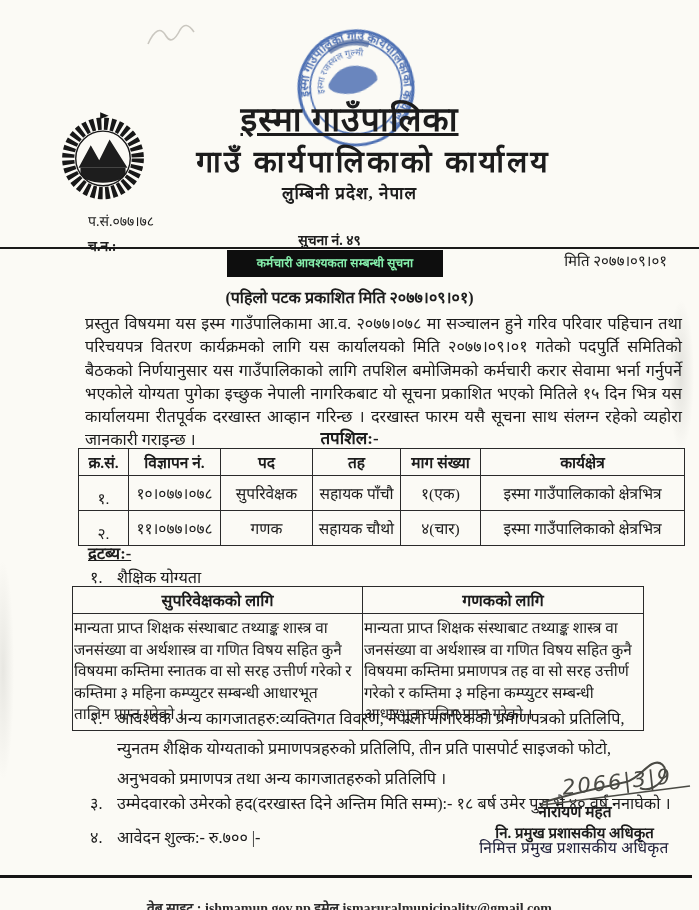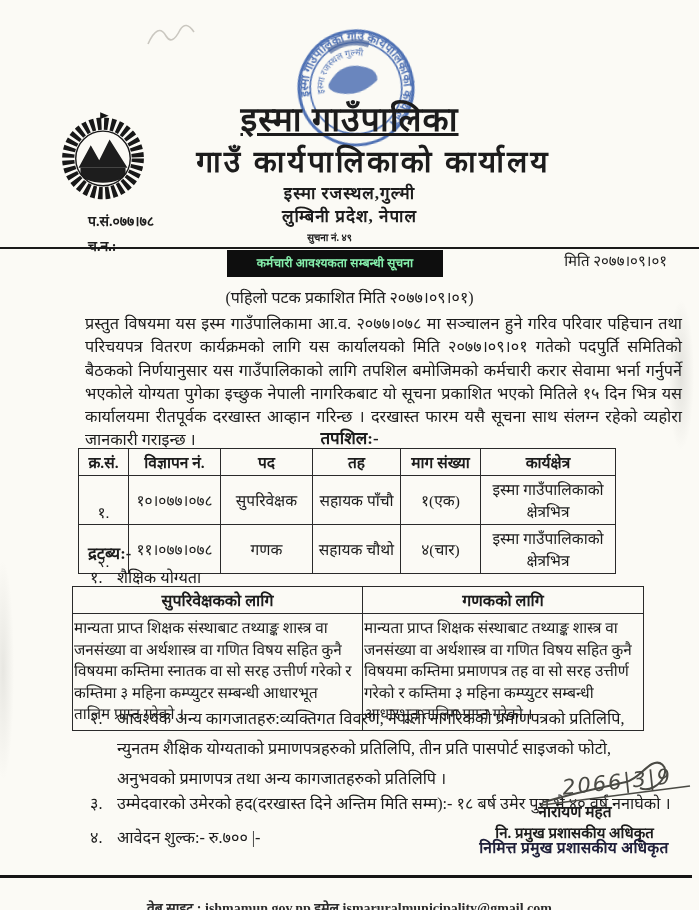--- a/index.html
+++ b/index.html
@@ -14,56 +14,56 @@
   }
   .abs{position:absolute;}
   
   .stamp{left:295px;top:26px;width:122px;height:124px;opacity:.82;transform:rotate(-10deg);filter:blur(.3px);}
   .emblem{left:56px;top:106px;width:94px;height:102px;}
   .pencil-mark{left:140px;top:14px;width:70px;height:40px;opacity:.5;}
   .hdr{left:0;right:0;top:100px;text-align:center;line-height:1.15;}
   .hdr .t1{font-size:34px;font-weight:bold;letter-spacing:1px;text-decoration:underline;}
   .hdr .t2{font-size:30px;font-weight:bold;letter-spacing:3px;margin-top:6px;padding-left:48px;}
   .hdr .t3{font-size:17px;font-weight:bold;margin-top:4px;letter-spacing:1px;}
-  .refno{left:88px;top:211px;font-size:14px;font-weight:bold;}
+  .refno{left:88px;top:211px;font-size:14px;font-weight:normal;}
   .chno{left:88px;top:236px;font-size:14px;font-weight:bold;}
-  .noticeno{left:0;right:40px;top:230px;text-align:center;font-size:10px;font-weight:bold;}
+  .noticeno{left:0;right:40px;top:230px;text-align:center;font-size:14px;font-weight:bold;}
   .rule-top{left:0;top:247px;width:699px;height:2px;background:#1a1a1a;}
   .titlebox{left:227px;top:250px;width:216px;height:27px;background:#0e0e0e;color:#86efac;
             font-size:12px;font-weight:bold;text-align:center;line-height:27px;letter-spacing:.2px;}
   .miti{right:32px;top:250px;font-size:15px;font-weight:normal;}
-  .firstpub{left:0;right:0;top:286px;text-align:center;font-size:16px;font-weight:normal;}
+  .firstpub{left:0;right:0;top:286px;text-align:center;font-size:16px;font-weight:bold;}
   
   .para{left:85px;top:313px;width:597px;font-size:16.2px;line-height:23.3px;text-align:justify;margin:0;}
   .tapasil{left:0;right:0;top:426px;text-align:center;font-size:17px;font-weight:bold;}
   table{border-collapse:collapse;}
   td,th{border:1.2px solid #2a2a2a;padding:2px 5px;}
-  .t-pos{left:78px;top:448px;width:538px;font-size:15.5px;}
+  .t-pos{left:78px;top:448px;width:607px;font-size:15.5px;}
   .t-pos th{font-weight:bold;padding:2px 3px;}
   .t-pos td{text-align:center;height:30px;}
   .t-pos td.sn{vertical-align:bottom;padding-bottom:1px;}
-  .note-head{left:88px;top:541px;font-size:16.5px;font-weight:bold;text-align:right;}
+  .note-head{left:88px;top:541px;font-size:16.5px;font-weight:bold;text-decoration:underline;text-align:right;}
   .note-item{font-size:16.2px;}
   .ni1{left:90px;top:566px;}
   .t-qual{left:72px;top:586px;width:572px;font-size:15.3px;}
   .t-qual th{font-size:16px;font-weight:bold;padding:2px 4px;}
   .t-qual td{vertical-align:top;line-height:21.5px;padding:3px 8px 5px 1px;text-align:left;}
   .hang{position:absolute;}
   .hang .no{position:absolute;left:0;top:0;font-weight:normal;}
   .hang .txt{display:block;padding-left:27px;}
   .ni2{left:90px;top:704px;width:580px;line-height:30px;}
   .ni3{left:90px;top:792px;width:595px;}
   .ni4{left:90px;top:826px;width:400px;}
   
   .sig-svg{left:540px;top:758px;width:155px;height:60px;}
   .sig-date{left:562px;top:770px;font-family:"DejaVu Sans",sans-serif;font-style:italic;
             font-size:21px;color:#4a4a44;transform:rotate(-6deg);letter-spacing:2px;}
   .sig-name{left:470px;top:800px;width:210px;text-align:center;font-size:15.5px;font-weight:bold;}
   .sig-title1{left:462px;top:822px;width:225px;text-align:center;font-size:15px;font-weight:bold;}
-  .sig-title2{left:458px;top:836px;width:232px;text-align:center;font-size:15.5px;font-weight:bold;
+  .sig-title2{left:458px;top:836px;width:232px;text-align:center;font-size:15.5px;font-weight:normal;
               color:#20203a;filter:blur(.25px);letter-spacing:.3px;}
   
   .rule-bottom{left:0;top:875px;width:692px;height:3px;background:#151515;}
   .footer{left:0;right:0;top:898px;text-align:center;font-size:14px;font-weight:bold;color:#2c2c2c;}
   
   .smudge1{left:668px;top:300px;width:26px;height:150px;
            background:radial-gradient(closest-side,rgba(120,120,115,.18),rgba(120,120,115,0));}
   .smudge2{left:-8px;top:560px;width:22px;height:220px;
            background:radial-gradient(closest-side,rgba(120,120,115,.15),rgba(120,120,115,0));}
 </style>
@@ -101,21 +101,20 @@
     <circle cx="50" cy="54" r="29" fill="#fbfaf5"></circle>
     <path d="M47,14 l0,-9 l9,3.5 -9,3.5" fill="#141414"></path>
     <path d="M24,64 L37,40 L46,56 L57,34 L76,64 Z" fill="#1d1d1d"></path>
     <path d="M26,64 h48 v5 a24,11 0 0 1 -48,0 z" fill="#1d1d1d"></path>
     <circle cx="50" cy="54" r="29" fill="none" stroke="#181818" stroke-width="1.5"></circle>
   </svg>
 
   <div class="abs hdr">
     <div class="t1">इस्मा गाउँपालिका</div>
     <div class="t2">गाउँ कार्यपालिकाको कार्यालय</div>
-    <div class="t3">इस्मा रजस्थल,गुल्मी</div>
     <div class="t3">लुम्बिनी प्रदेश, नेपाल</div>
   </div>
 
   <div class="abs refno">प.सं.०७७।७८</div>
   <div class="abs chno">च.न.:</div>
   <div class="abs noticeno">सुचना नं. ४९</div>
 
   <div class="abs rule-top"></div>
   <div class="abs titlebox">कर्मचारी आवश्यकता सम्बन्धी सूचना</div>
   <div class="abs miti">मिति २०७७।०९।०१</div>

